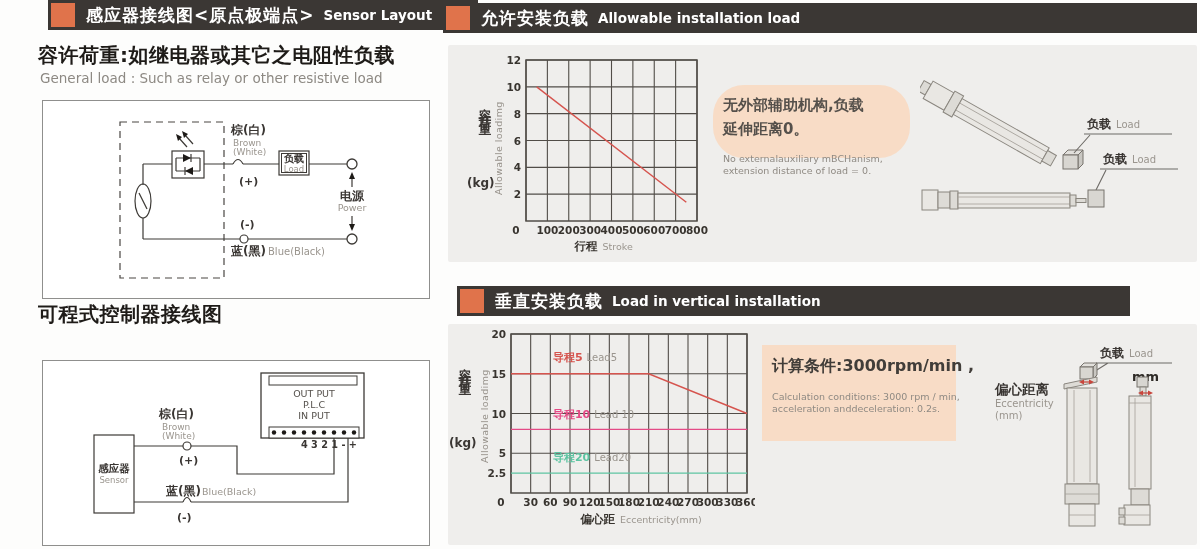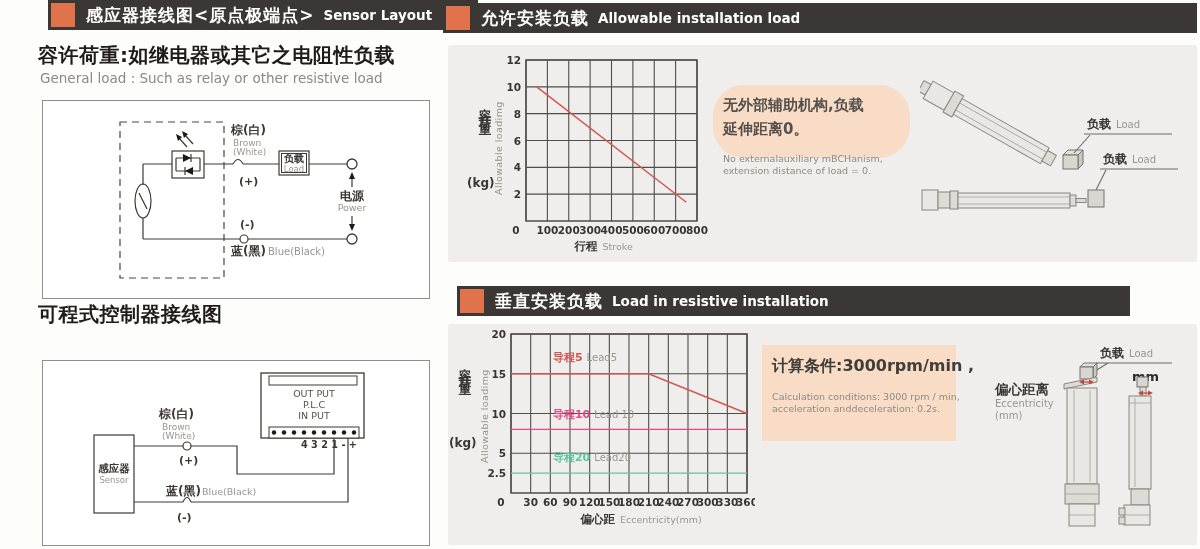--- a/index.html
+++ b/index.html
@@ -235,21 +235,21 @@
       <line x1="38" y1="149" x2="150" y2="149" class="mline"></line>
       <rect x="150" y="140" width="6" height="11" class="mfill2"></rect>
       <rect x="156" y="143.5" width="10" height="4" class="mfill2"></rect>
       <rect x="168" y="135" width="16" height="17" fill="#d8d6d1" stroke="#77736d" stroke-width="1"></rect>
     </g>
   </svg>
 
   <div class="bar" style="left:443px;top:286px;width:673px;margin-left:14px;">
     <div class="sq"></div>
     <span class="zh">垂直安装负载</span>
-    <span class="en">Load in resistive installation</span>
+    <span class="en">Load in vertical installation</span>
   </div>
 
   <div class="panel" style="left:448px;top:324px;width:749px;height:221px;"></div>
 
   <div class="vzh" style="left:456px;top:358px;">容许荷重</div>
   <div class="vkg" style="left:449px;top:436px;">(kg)</div>
   <div class="ven" style="left:479px;top:358px;height:105px;">Allowable loadimg</div>
   <svg id="chart2" class="abs" style="left:455px;top:330px;" width="300" height="212" viewBox="0 0 300 212">
       <line x1="56" y1="4" x2="56" y2="163" stroke="#514d48" stroke-width="1.1"></line>
       <line x1="75.66666666666667" y1="4" x2="75.66666666666667" y2="163" stroke="#514d48" stroke-width="1.1"></line>

